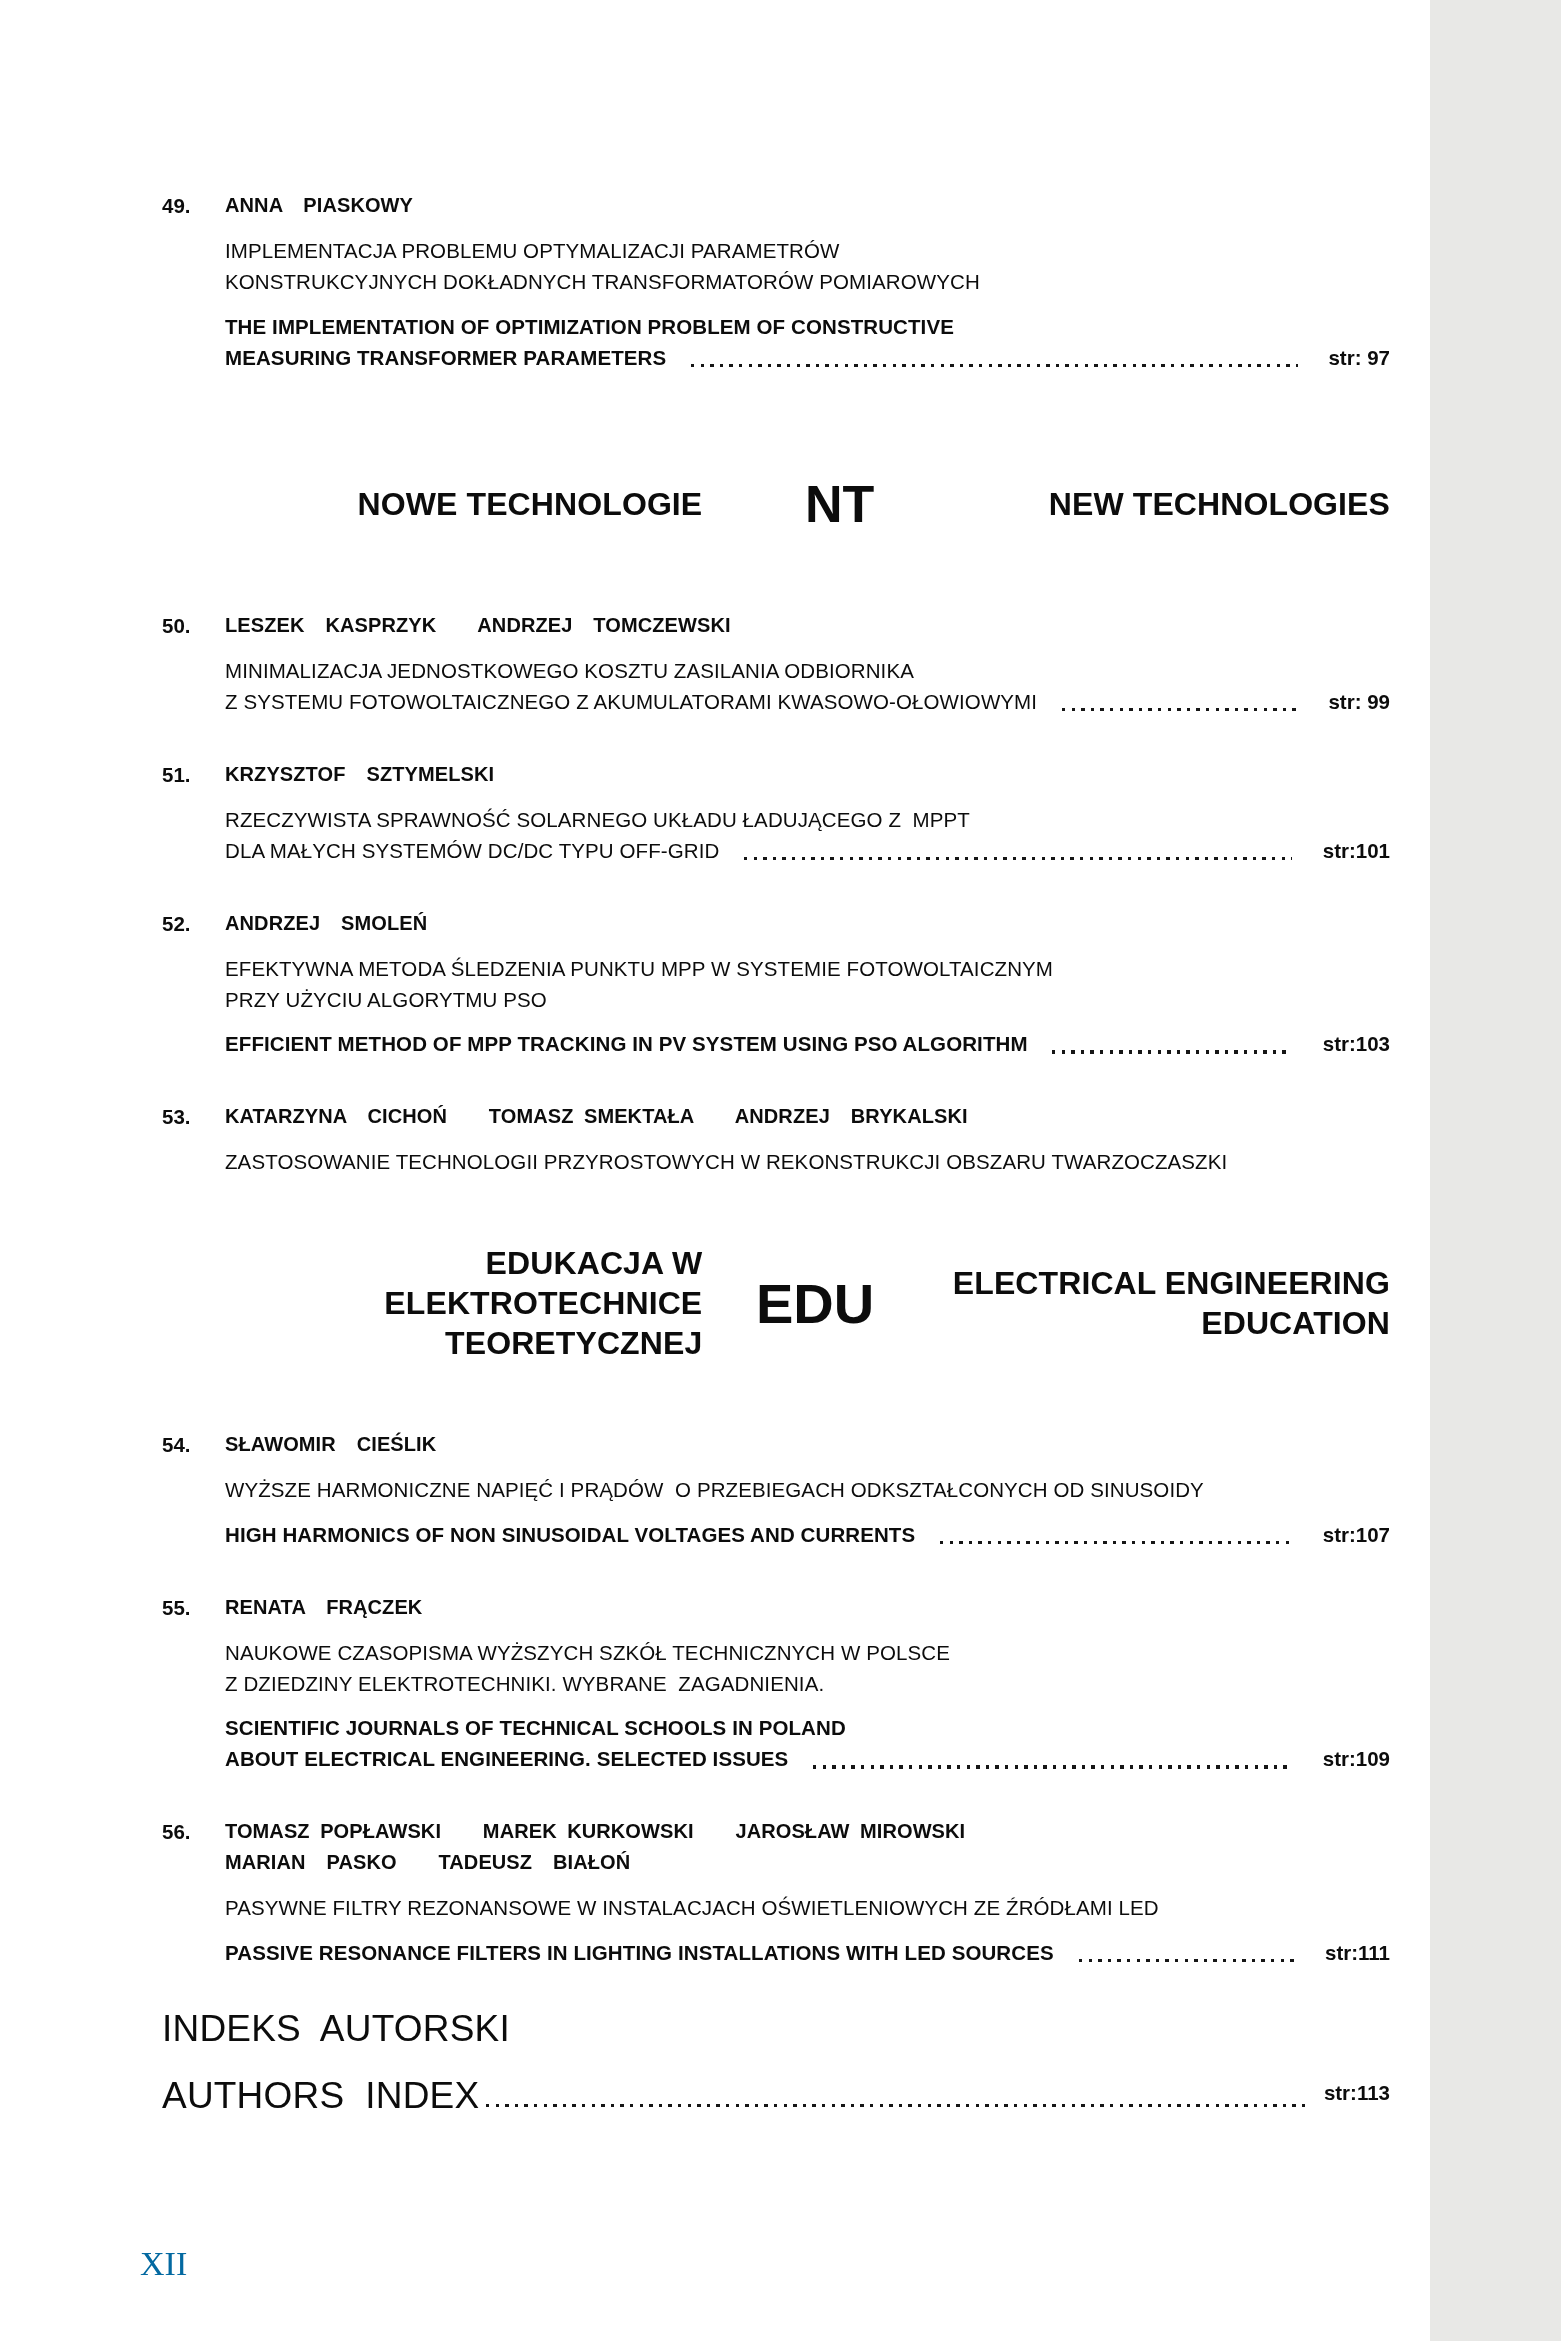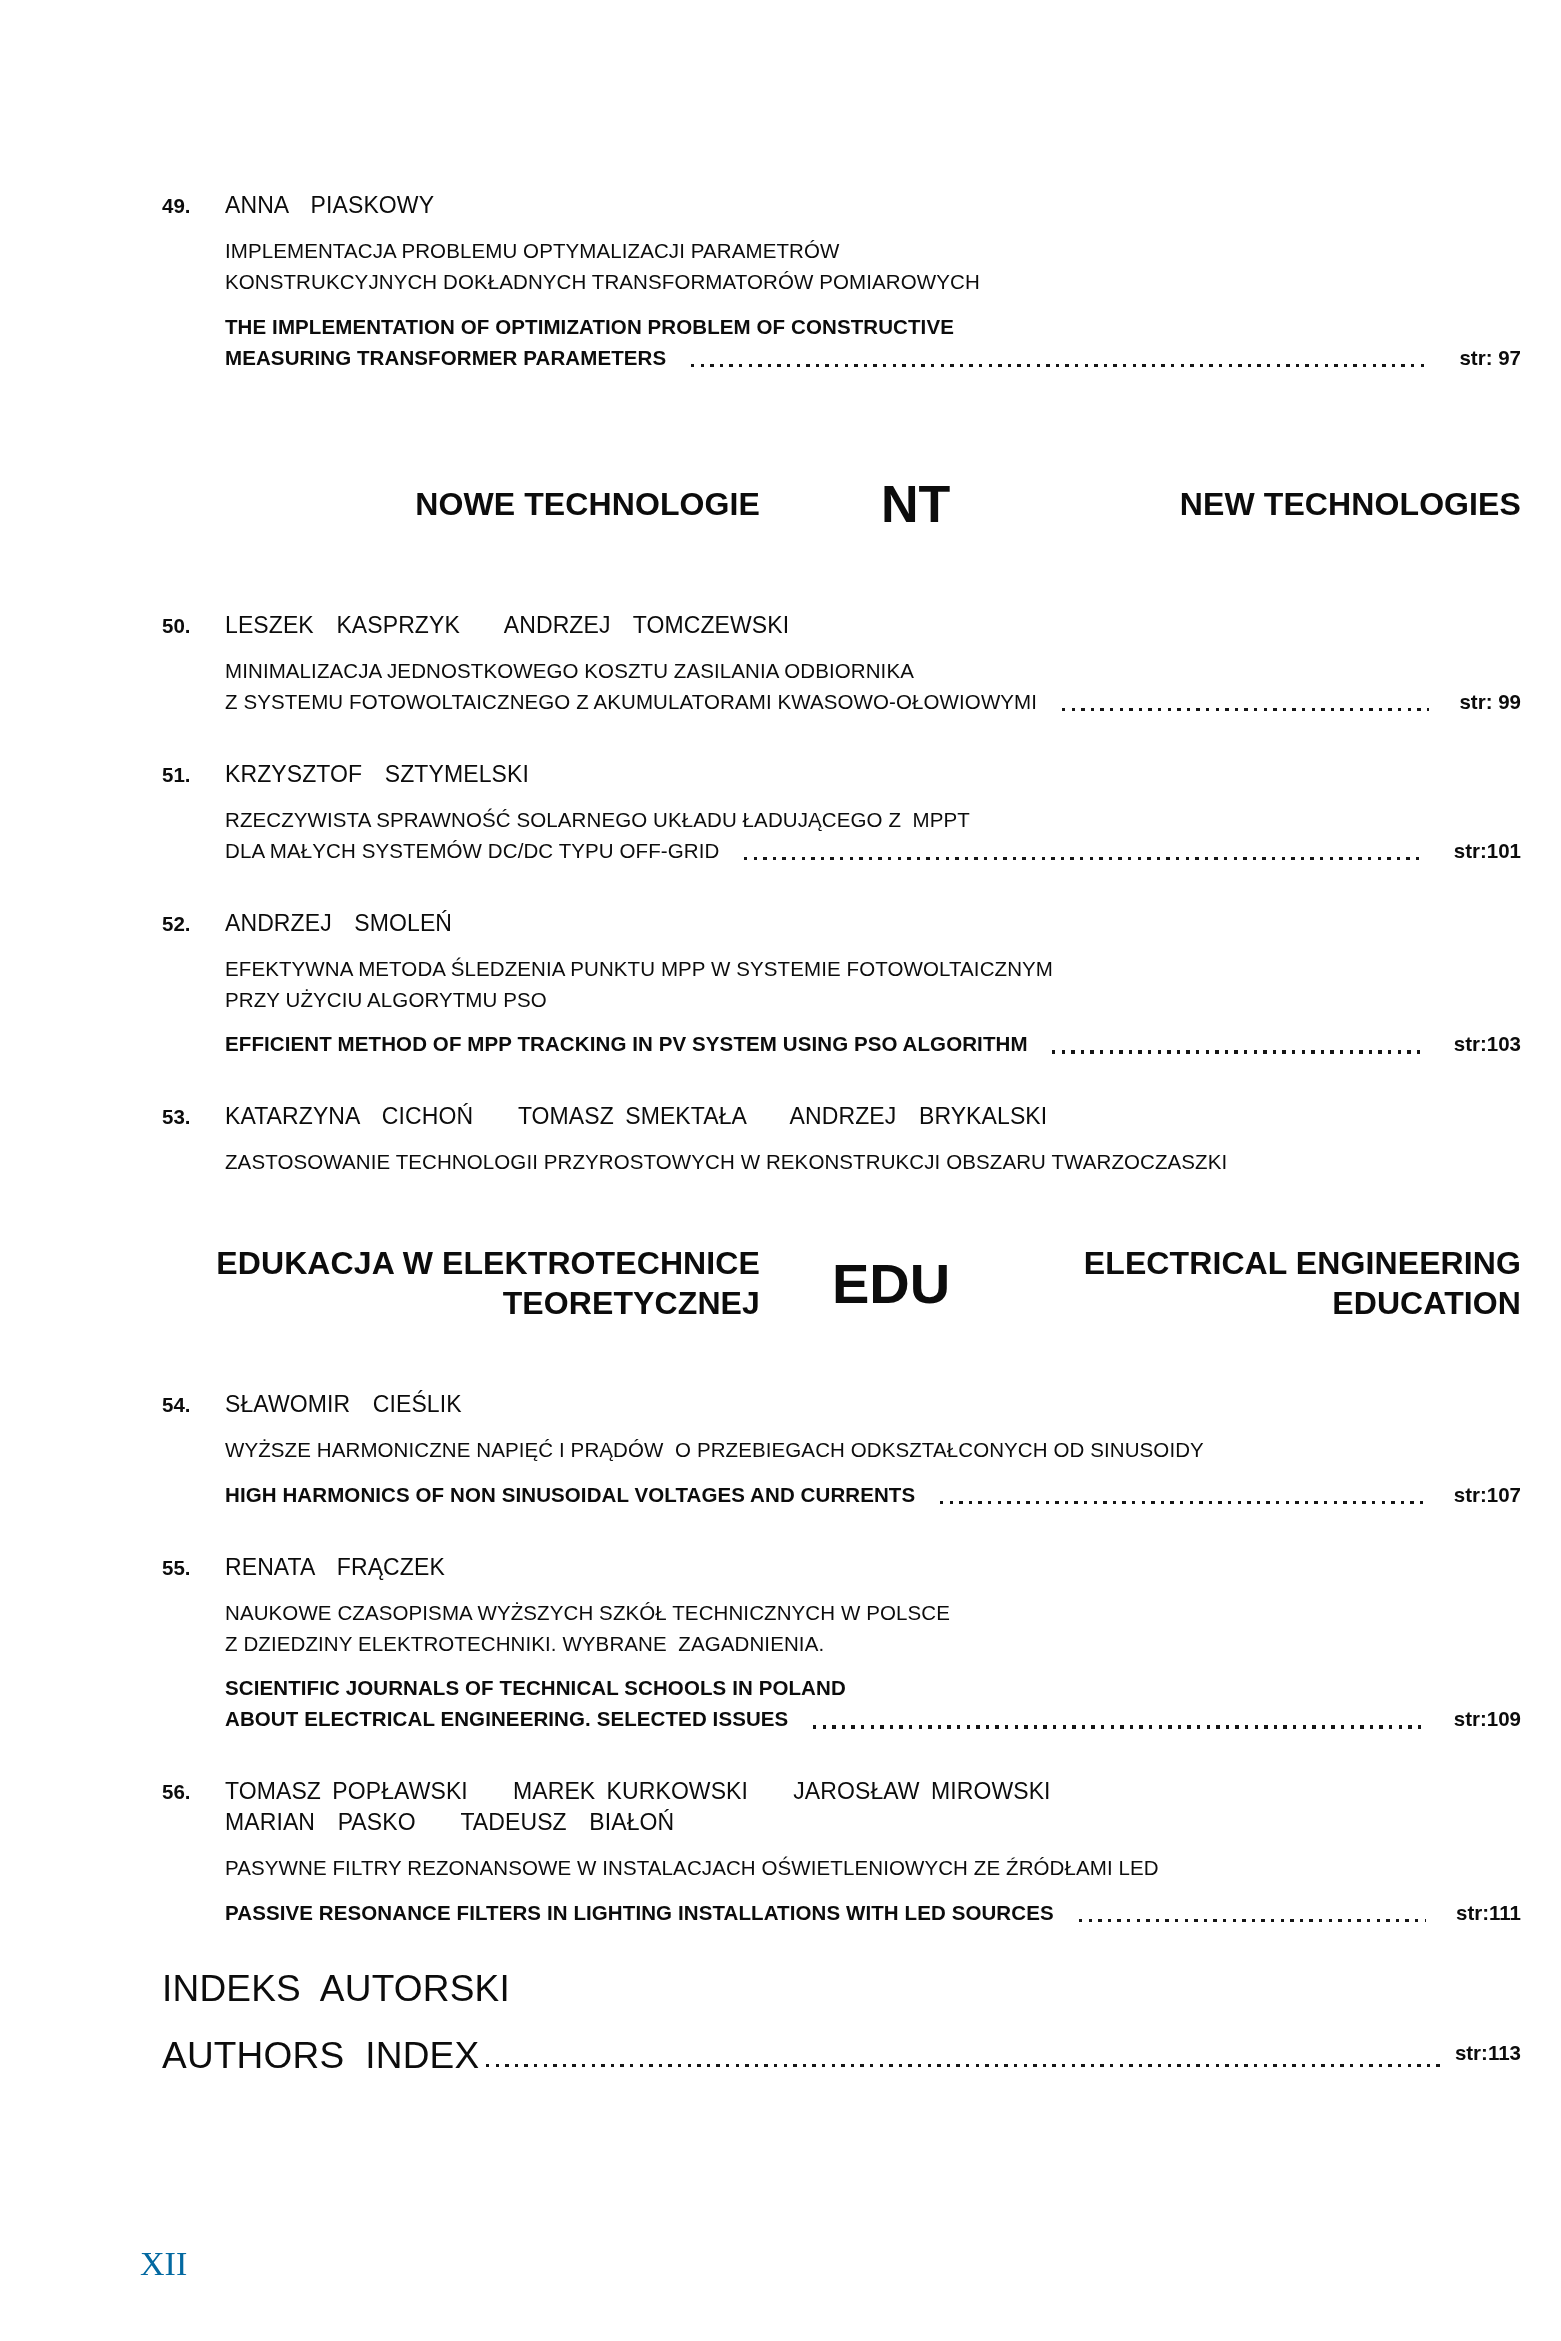--- a/index.html
+++ b/index.html
@@ -3,37 +3,37 @@
 <meta charset="utf-8">
 <style>
   html, body { margin: 0; padding: 0; }
   body {
     width: 1561px; height: 2342px;
     background: #e8e8e6;
     font-family: "Liberation Sans", sans-serif;
   }
   .page {
     position: relative;
-    width: 1561px; height: 2342px;
+    width: 1430px; height: 2342px;
     background: #ffffff;
     color: #0c0c0c;
     overflow: hidden;
   }
   .content { padding: 190px 40px 0 162px; }
 
   
   .entry { margin-bottom: 42px; }
   .entry-head { display: flex; align-items: flex-start; }
   .num {
     flex: none; width: 63px;
     font-size: 20.5px; font-weight: bold; line-height: 31px;
   }
   .auths { flex: 1; }
   .aline {
-    font-size: 23px; font-weight: normal; line-height: 31px;
+    font-size: 20px; font-weight: bold; line-height: 31px;
     white-space: pre-wrap; word-spacing: 4.8px; letter-spacing: 0.1px;
   }
   .entry-body { margin-left: 63px; margin-top: 14px; }
   .tline {
     font-size: 20.5px; line-height: 31px;
     white-space: pre-wrap; letter-spacing: 0.1px;
   }
   .b { font-weight: bold; }
   .en-block { margin-top: 13.6px; }
 

